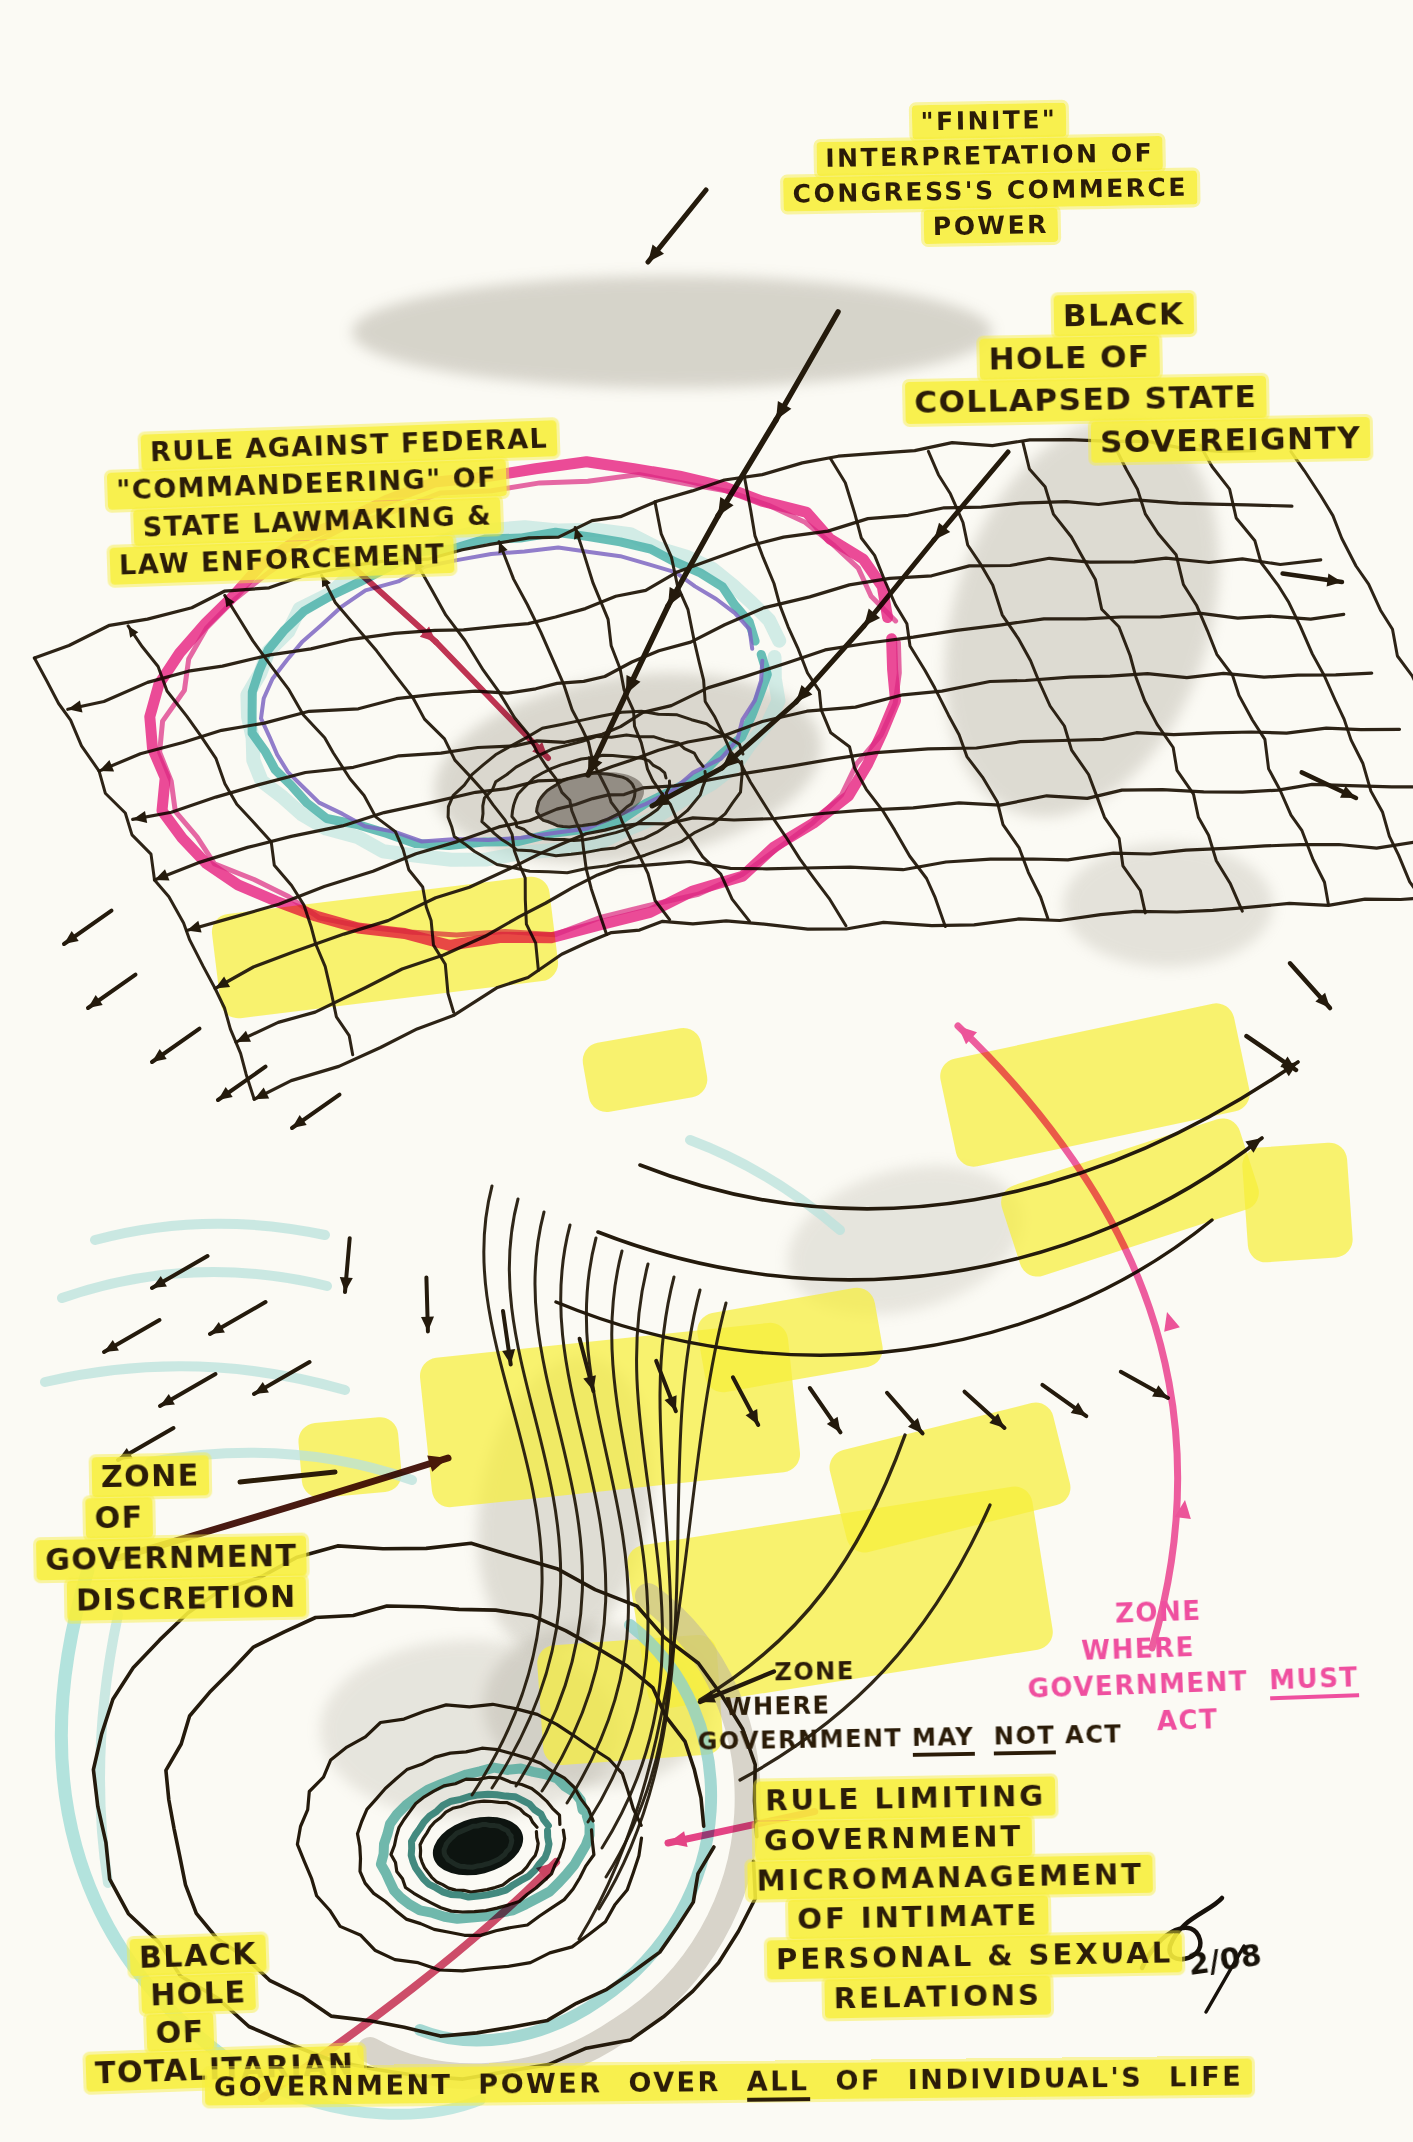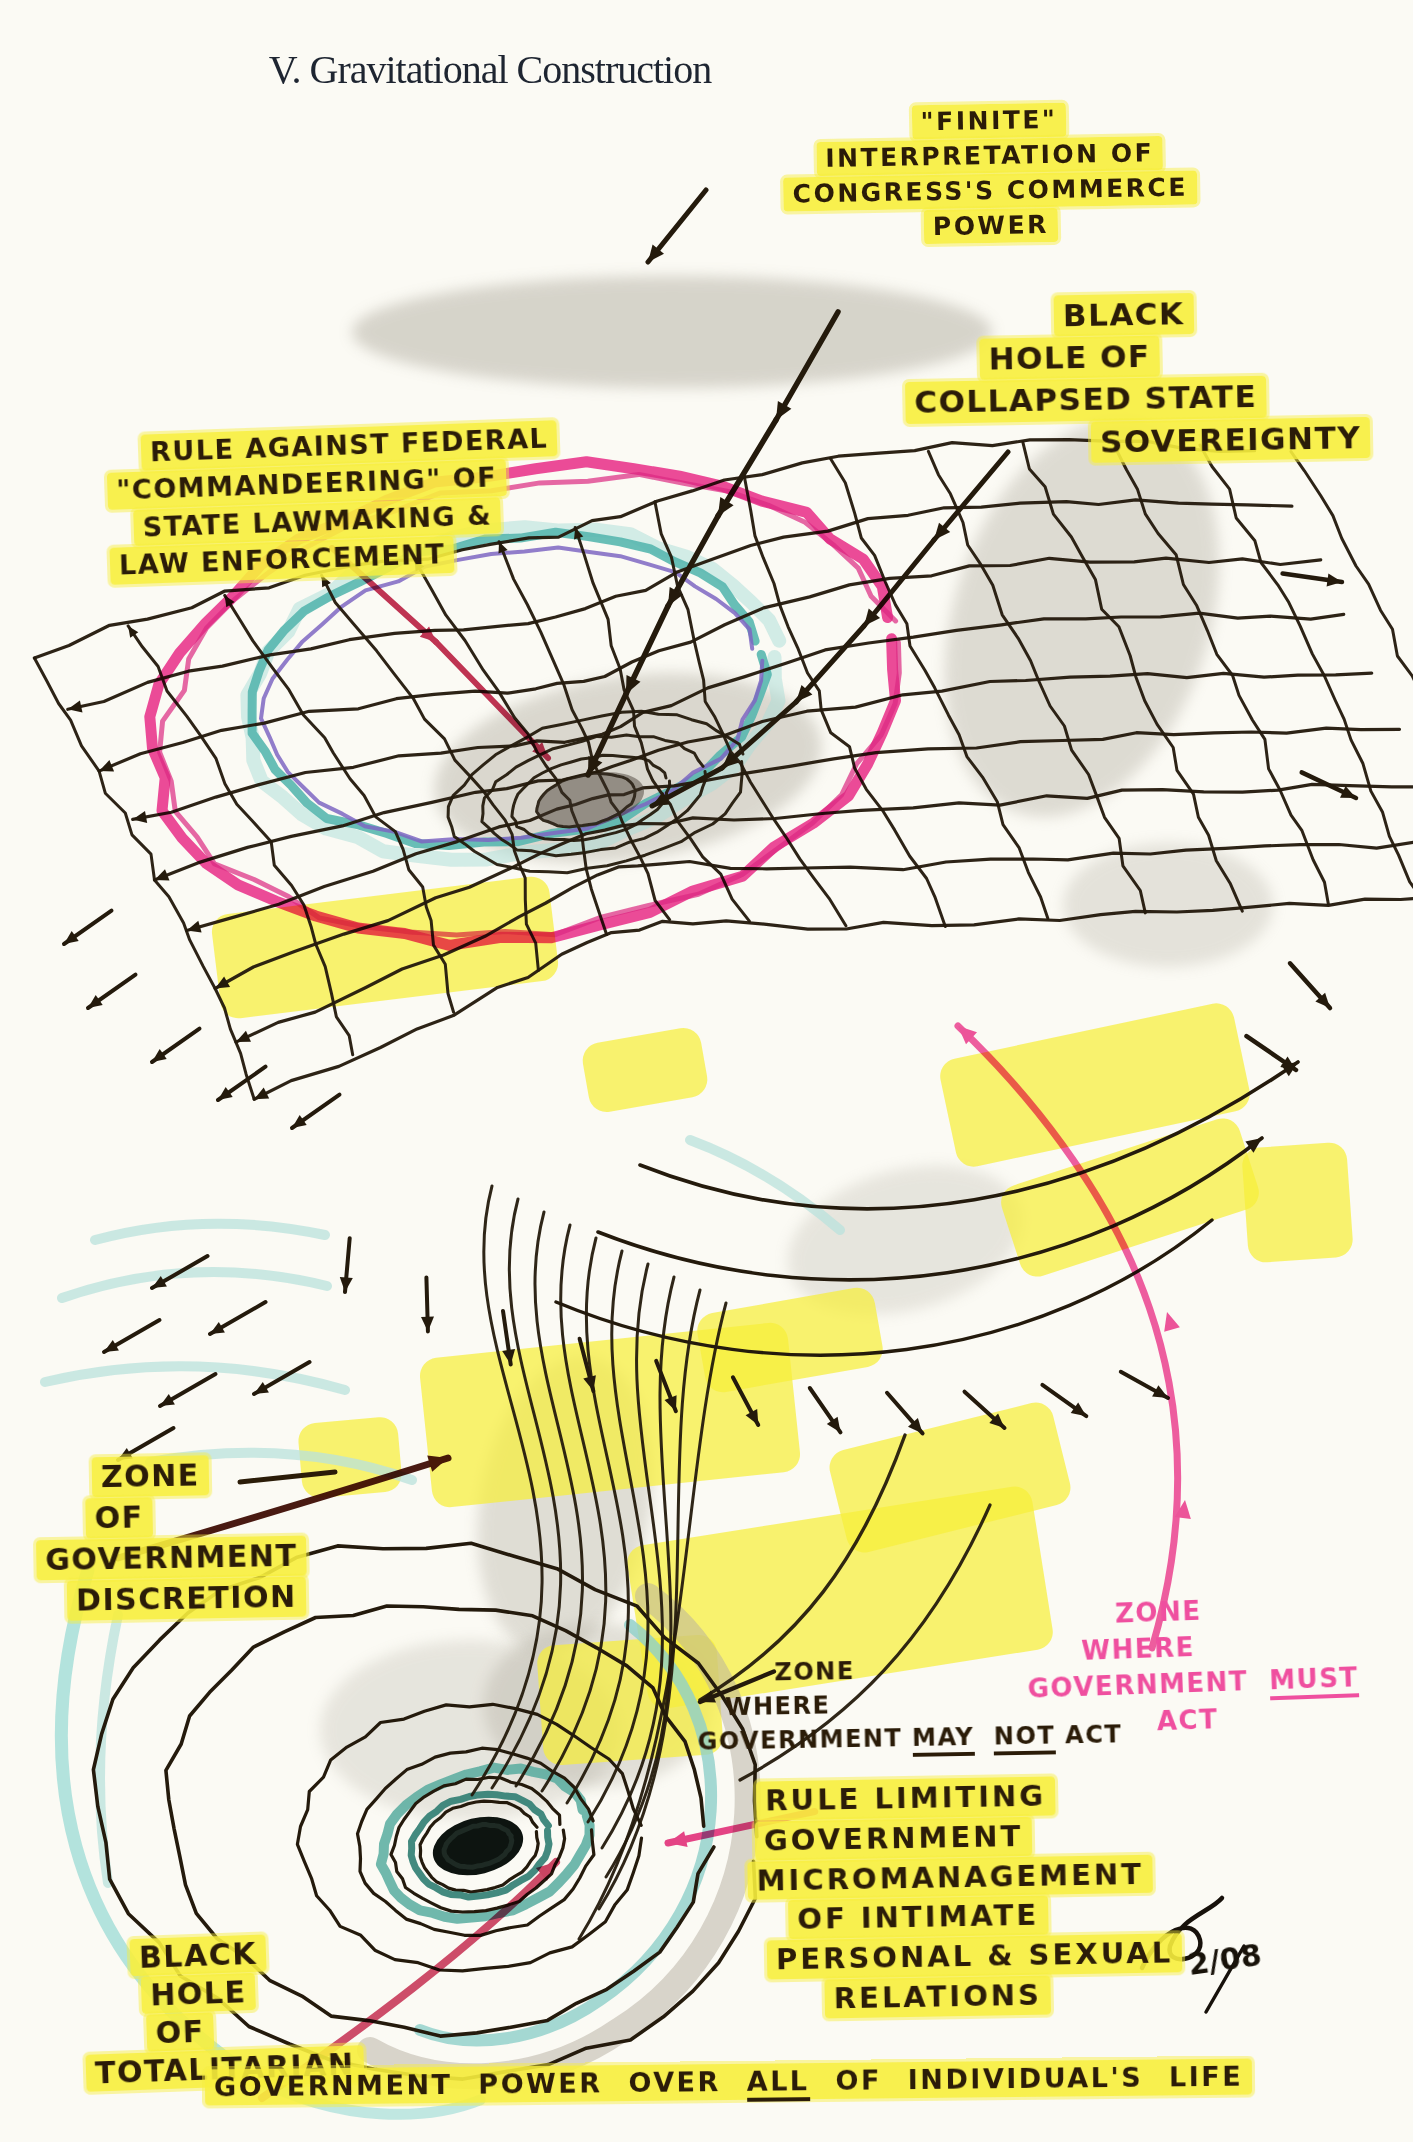--- a/index.html
+++ b/index.html
@@ -239,21 +239,20 @@
         <polygon points="556.0,1862.0 547.0,1881.0 535.9,1868.0" fill="#cf4566"></polygon>
         <path d="M118 1558C230 1525 340 1492 448 1458" fill="none" stroke="#4a1a12" stroke-width="7" stroke-linecap="round" opacity="1"></path>
         <polygon points="448.0,1458.0 432.2,1471.8 427.2,1455.5" fill="#4a1a12"></polygon>
       </g>
       <g>
         <path d="M1142 1968c18 -40 52 -52 58 -28c5 20 -35 28 -30 6c10 -28 40 -34 52 -48" fill="none" stroke="#17110b" stroke-width="4.5" stroke-linecap="round" opacity="1"></path>
         <path d="M1244 1946L1206 2012" fill="none" stroke="#17110b" stroke-width="3.5" stroke-linecap="round" opacity="1"></path>
       </g>
     </svg>
 
-  <div class="title">V. Gravitational Construction</div>
 
   <div class="note hl" style="left:775px;top:104px;width:430px;font-size:25px;letter-spacing:2.5px;transform:rotate(-1deg);text-align:center;">
     <div class="ln c">"FINITE"</div>
     <div class="ln c">INTERPRETATION OF</div>
     <div class="ln c">CONGRESS'S COMMERCE</div>
     <div class="ln c">POWER</div>
   </div>
 
   <div class="note hl" style="left:905px;top:294px;font-size:31px;transform:rotate(-1deg);">
     <div class="ln" style="margin-left:150px">BLACK</div>

